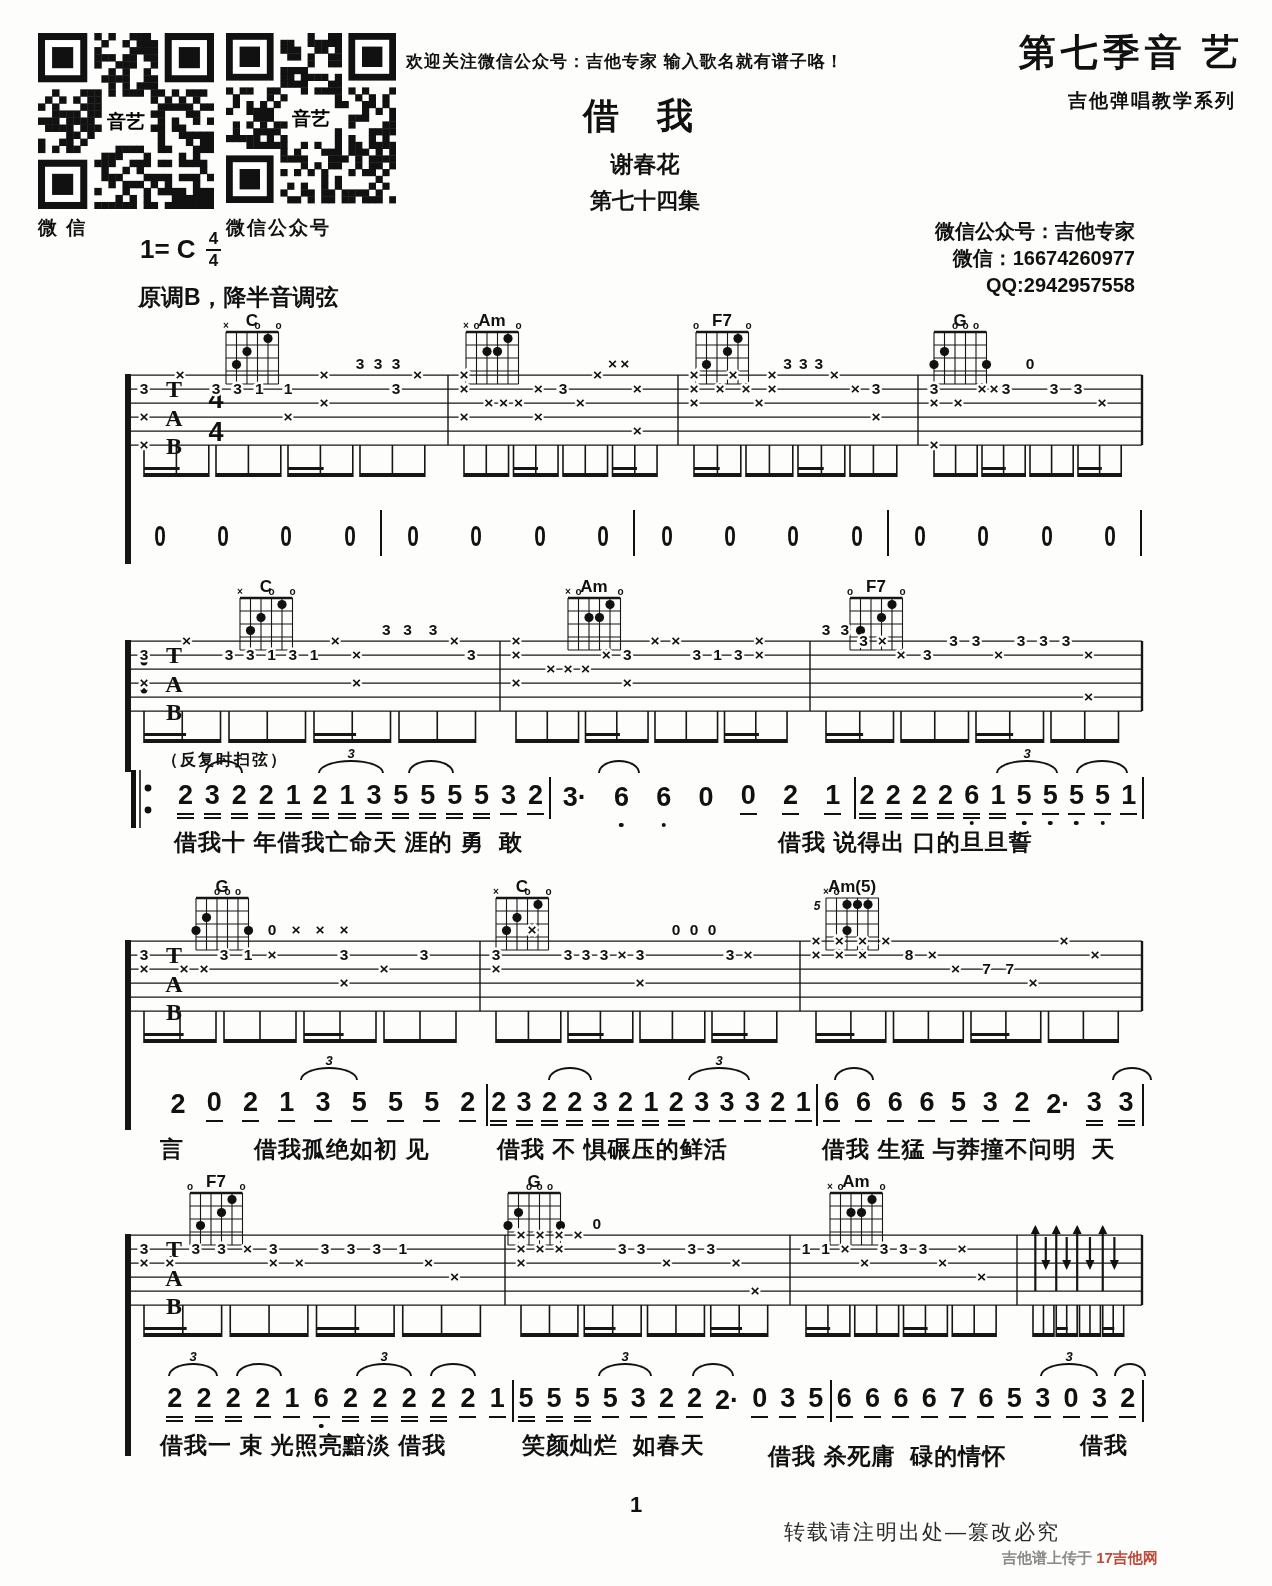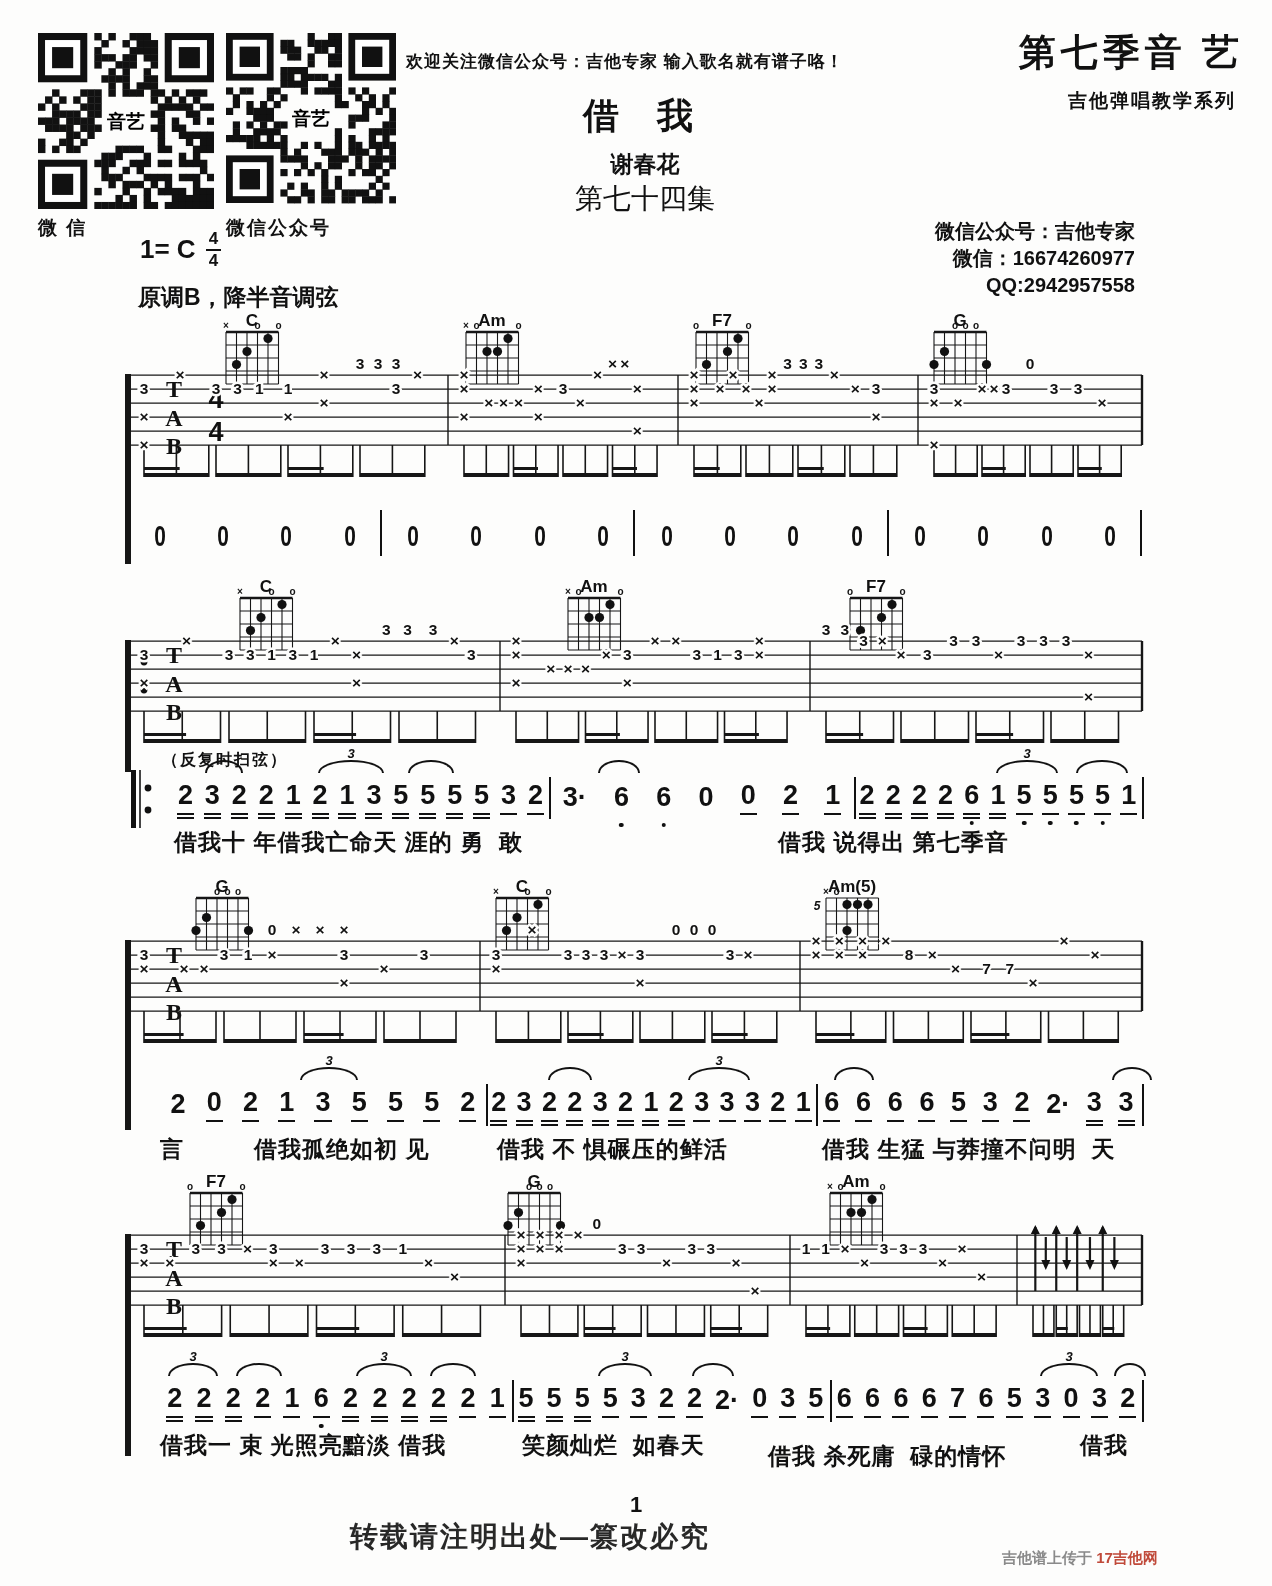--- a/index.html
+++ b/index.html
@@ -6,21 +6,21 @@
   #page{position:relative;width:1272px;height:1586px;background:#fdfdfc;overflow:hidden;
         font-family:"Liberation Sans",sans-serif;color:#111;}
   .abs{position:absolute;}
   #score-svg{position:absolute;left:0;top:0;pointer-events:none;}
   .qrbox{position:absolute;}
   .qrlabel{text-align:left;font-size:19px;font-weight:bold;margin-top:2px;letter-spacing:2px;}
   .welcome{font-size:17px;font-weight:bold;letter-spacing:1px;}
   .titleblk{left:420px;top:92px;width:450px;text-align:center;}
   .title{font-size:36px;font-weight:bold;letter-spacing:14px;}
   .artist{font-size:23px;font-weight:bold;margin-top:8px;}
-  .episode{font-size:28px;font-weight:normal;}
+  .episode{font-size:22px;font-weight:bold;margin-top:6px;}
   .brand{font-size:37px;font-weight:bold;letter-spacing:5px;white-space:nowrap;}
   .brandsub{font-size:19px;font-weight:bold;letter-spacing:2px;margin-top:8px;text-align:right;}
   .keyline{font-size:26px;font-weight:bold;display:flex;align-items:center;gap:10px;}
   .frac{display:inline-flex;flex-direction:column;align-items:center;font-size:17px;line-height:1.05;font-weight:bold;}
   .frac i{font-style:normal;border-bottom:2px solid #111;padding:0 3px 1px;}
   .frac b{padding-top:1px;}
   .tuning{font-size:23px;font-weight:bold;}
   .contact{text-align:right;font-size:20px;font-weight:bold;line-height:27px;}
   .zeros{display:flex;}
   .zgrp{flex:1;display:flex;justify-content:space-around;align-items:center;position:relative;}
@@ -32,21 +32,21 @@
   .u2{border-bottom:2.5px solid #111;}
   .u2::after{content:"";position:absolute;left:0;right:0;bottom:-6px;height:2.5px;background:#111;}
   .tok .db{position:absolute;left:50%;bottom:-12px;width:4.5px;height:4.5px;border-radius:50%;background:#111;transform:translateX(-50%);}
   .mbar{position:absolute;top:2px;width:2px;height:42px;background:#111;}
   .arc{position:absolute;height:11px;border:2.2px solid #111;border-bottom:none;
        border-radius:50% 50% 0 0/100% 100% 0 0;}
   .arc b{position:absolute;top:-16px;left:50%;transform:translateX(-50%);font-size:13px;font-weight:bold;}
   .lyr{position:absolute;font-size:23px;font-weight:bold;white-space:pre;letter-spacing:1px;}
   .strumnote{font-size:16px;font-weight:bold;letter-spacing:2px;}
   .pagenum{left:0;top:1492px;width:1272px;text-align:center;font-size:22px;font-weight:bold;}
-  .notice{left:0;top:1518px;width:1060px;text-align:center;font-size:28px;font-weight:bold;letter-spacing:2px;opacity:.9;}
+  .notice{left:0;top:1518px;width:1060px;text-align:right;font-size:21px;font-weight:normal;letter-spacing:2px;opacity:.9;}
   .wmark{left:1002px;top:1549px;font-size:15px;font-weight:bold;white-space:nowrap;}
   .wm-g{color:#8a8a8a;} .wm-r{color:#c04a3a;}
 </style>
 </head>
 <body>
 
 <div id="page">
 
   <div class="qrbox" style="left:38px;top:33px;width:176px;">
     <svg id="qr1" width="176" height="176">
@@ -1355,21 +1355,21 @@
         <i class="arc" style="left: 190px; top: -15px; width: 62px;">
           <b>3</b>
         </i>
         <i class="arc" style="left: 280px; top: -15px; width: 42px;"></i>
         <i class="arc" style="left: 470px; top: -15px; width: 38px;"></i>
         <i class="arc" style="left: 868px; top: -15px; width: 58px;">
           <b>3</b>
         </i>
         <i class="arc" style="left: 948px; top: -15px; width: 48px;"></i>
         <span class="lyr" style="left: 46px; top: 52px;">借我十 年借我亡命天 涯的 勇  敢</span>
-        <span class="lyr" style="left: 650px; top: 52px;">借我 说得出 第七季音</span>
+        <span class="lyr" style="left: 650px; top: 52px;">借我 说得出 口的旦旦誓</span>
       </div>
       <div class="abs" style="left: 128px; top: 1082px; width: 1014px; height: 100px;">
         <div class="meas" style="left: 32px; width: 326px;">
           <span class="tok">2</span>
           <span class="tok u1">0</span>
           <span class="tok u1">2</span>
           <span class="tok u1">1</span>
           <span class="tok u1">3</span>
           <span class="tok u1">5</span>
           <span class="tok u1">5</span>

